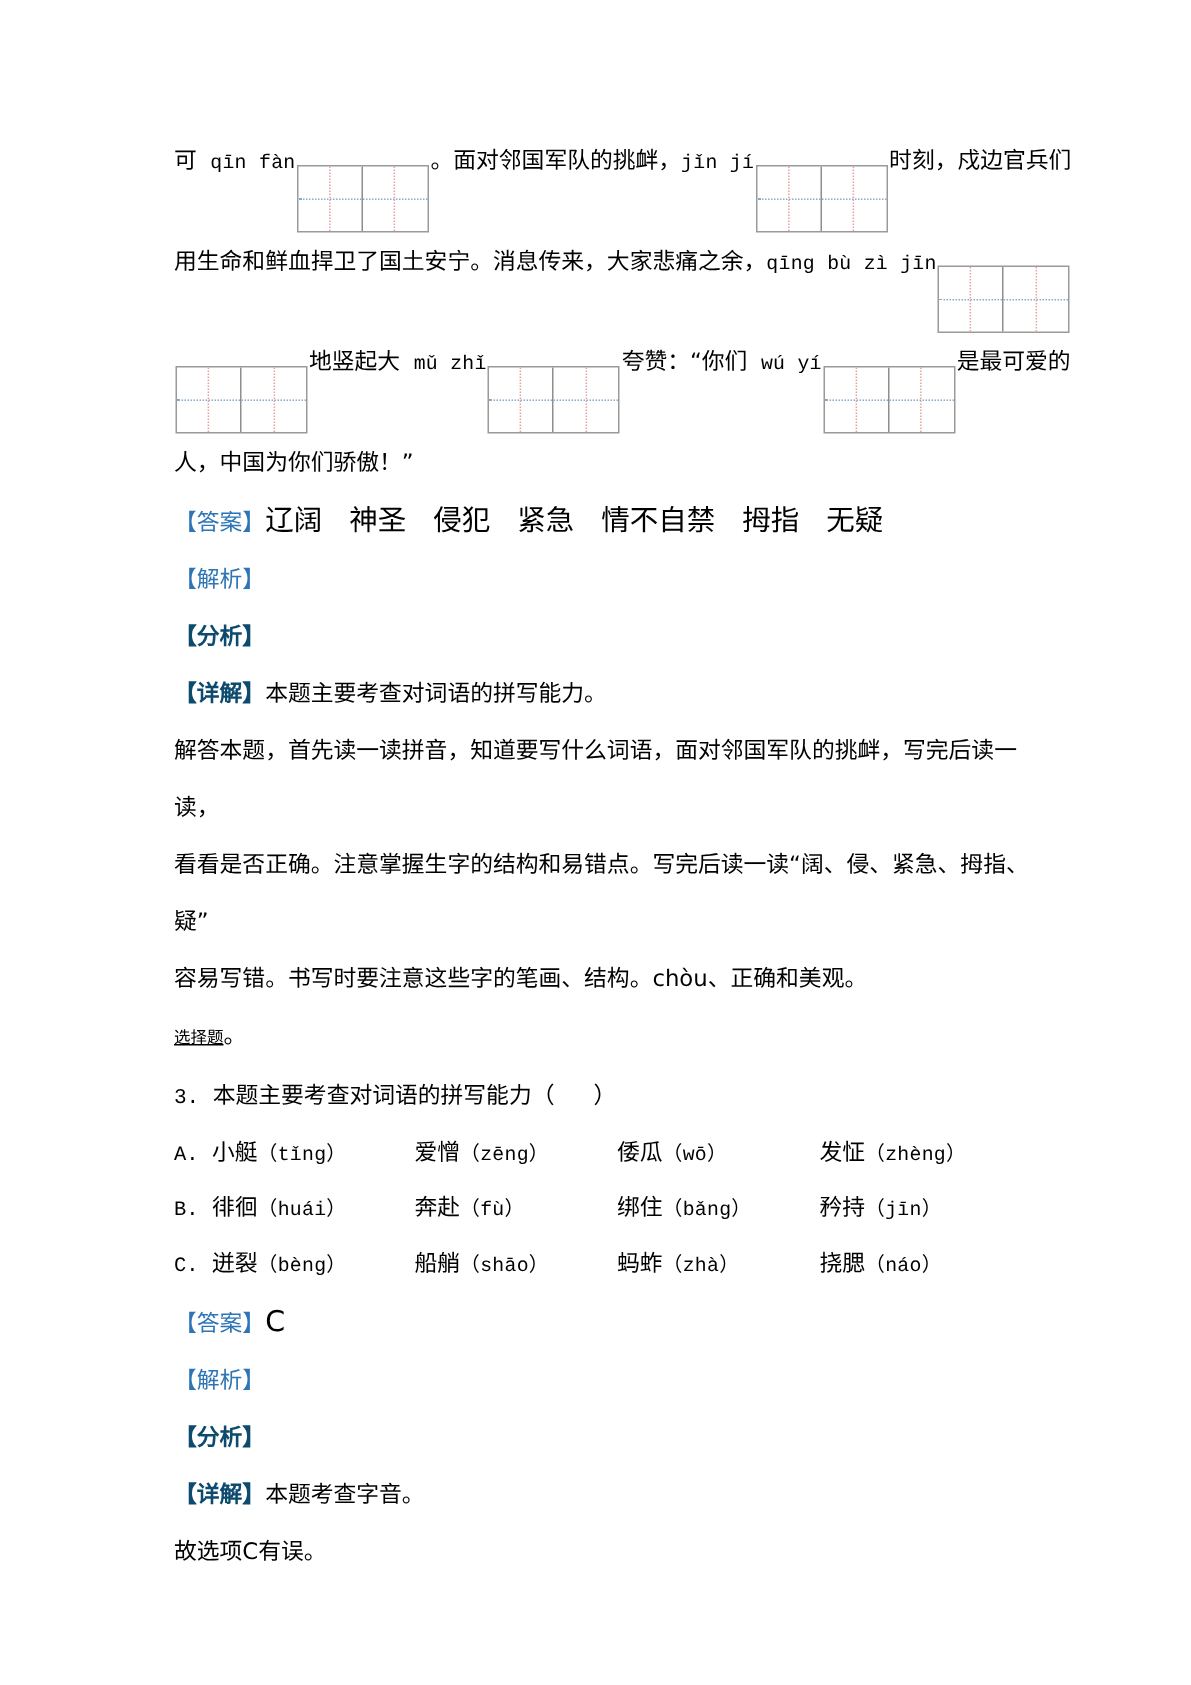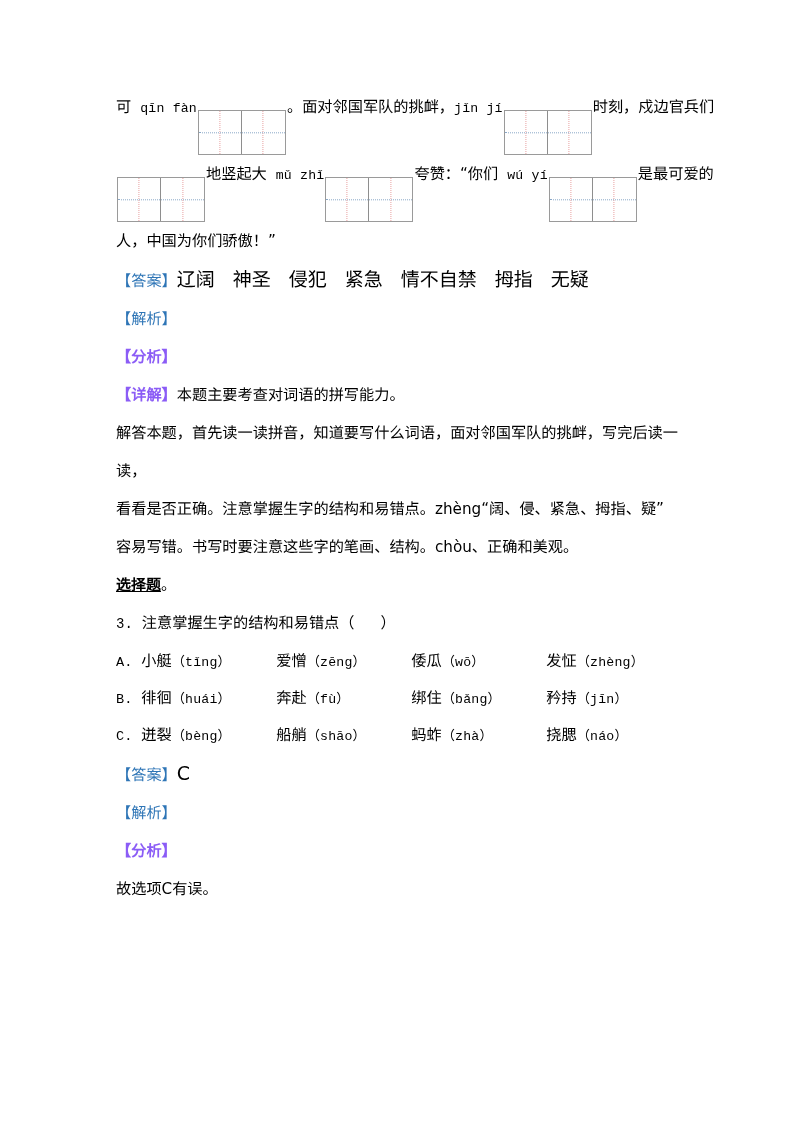--- a/index.html
+++ b/index.html
@@ -84,42 +84,42 @@
     transform: translateY(-0.7px);
   }
 
   
   .tag-blue {
     color: #2e75b6;
     font-family: "DejaVu Sans", "Liberation Sans", sans-serif;
     font-size: 15.2px;
   }
   .tag-black {
-    color: #8b5cf6;
+    color: #0c4a6e;
     font-family: "DejaVu Sans", "Liberation Sans", sans-serif;
     font-weight: bold;
     font-size: 15.2px;
   }
   .ans-text {
     font-family: "DejaVu Sans", "Liberation Sans", sans-serif;
     font-size: 19px;
     color: #000;
   }
 
   .para {
     font-family: "DejaVu Sans", "Liberation Sans", sans-serif;
     font-size: 15.2px;
     line-height: 38px;
     color: #000;
   }
 
   .section-head {
     font-family: "DejaVu Sans", "Liberation Sans", sans-serif;
-    font-size: 15px;
-    font-weight: bold;
+    font-size: 11px;
+    font-weight: normal;
     text-decoration: underline;
     line-height: 38px;
     display: inline-block;
   }
   .section-head-wrap { line-height: 38px; }
 
   .q-line {
     font-family: "DejaVu Sans", "Liberation Sans", sans-serif;
     font-size: 15.2px;
     line-height: 38px;
@@ -154,20 +154,23 @@
 </style>
 </head>
 <body>
 
 <div class="page">
 
   <div class="line">
     <span class="cn">可</span><span class="sp-sm"></span><span class="py">qīn fàn</span><span class="grid"><span class="cellbox"></span><span class="cellbox"></span></span><span class="cn">。面对邻国军队的挑衅，</span><span class="py">jǐn jí</span><span class="grid"><span class="cellbox"></span><span class="cellbox"></span></span><span class="cn">时刻，戍边官兵们</span>
   </div>
 
+  <div class="line">
+    <span class="cn">用生命和鲜血捍卫了国土安宁。消息传来，大家悲痛之余，</span><span class="py">qīng bù zì jīn</span><span class="grid"><span class="cellbox"></span><span class="cellbox"></span></span>
+  </div>
 
   <div class="line">
     <span class="grid"><span class="cellbox"></span><span class="cellbox"></span></span><span class="cn">地竖起大</span><span class="sp-sm"></span><span class="py">mǔ zhǐ</span><span class="grid"><span class="cellbox"></span><span class="cellbox"></span></span><span class="cn">夸赞：“你们</span><span class="sp-sm"></span><span class="py">wú yí</span><span class="grid"><span class="cellbox"></span><span class="cellbox"></span></span><span class="cn">是最可爱的</span>
   </div>
 
   <div class="line">
     <span class="cn">人，中国为你们骄傲！”</span>
   </div>
 
   <div class="para">
@@ -180,29 +183,29 @@
 
   <div class="para">
     <span class="tag-black">【分析】</span>
   </div>
 
   <div class="para">
     <span class="tag-black">【详解】</span><span>本题主要考查对词语的拼写能力。</span>
   </div>
 
   <div class="para">解答本题，首先读一读拼音，知道要写什么词语，面对邻国军队的挑衅，写完后读一读，</div>
-  <div class="para">看看是否正确。注意掌握生字的结构和易错点。zhèng“阔、侵、紧急、拇指、疑”</div>
+  <div class="para">看看是否正确。注意掌握生字的结构和易错点。写完后读一读“阔、侵、紧急、拇指、疑”</div>
   <div class="para">容易写错。书写时要注意这些字的笔画、结构。chòu、正确和美观。</div>
 
   <div class="section-head-wrap">
     <span class="section-head">选择题</span><span class="para">。</span>
   </div>
 
   <div class="q-line">
-    <span class="q-num">3.</span><span class="sp-sm"></span><span>注意掌握生字的结构和易错点（</span><span class="sp-lg"></span><span>）</span>
+    <span class="q-num">3.</span><span class="sp-sm"></span><span>本题主要考查对词语的拼写能力（</span><span class="sp-lg"></span><span>）</span>
   </div>
 
   <div class="choice-row">
     <span class="opt-letter">A.</span><span class="sp-sm"></span><span class="col c1"><span class="cn">小艇</span><span class="py">（tǐng）</span></span><span class="col c2"><span class="cn">爱憎</span><span class="py">（zēng）</span></span><span class="col c3"><span class="cn">倭瓜</span><span class="py">（wō）</span></span><span class="col c4"><span class="cn">发怔</span><span class="py">（zhèng）</span></span>
   </div>
 
   <div class="choice-row">
     <span class="opt-letter">B.</span><span class="sp-sm"></span><span class="col c1"><span class="cn">徘徊</span><span class="py">（huái）</span></span><span class="col c2"><span class="cn">奔赴</span><span class="py">（fù）</span></span><span class="col c3"><span class="cn">绑住</span><span class="py">（bǎng）</span></span><span class="col c4"><span class="cn">矜持</span><span class="py">（jīn）</span></span>
   </div>
 
@@ -216,20 +219,23 @@
   </div>
 
   <div class="para">
     <span class="tag-blue">【解析】</span>
   </div>
 
   <div class="para">
     <span class="tag-black">【分析】</span>
   </div>
 
+  <div class="para">
+    <span class="tag-black">【详解】</span><span>本题考查字音。</span>
+  </div>
 
   <div class="para">故选项C有误。</div>
 
   <div class="q-line">
     <span class="sp-sm"></span><span class="sp-lg"></span>
   </div>
 
 </div>
 
 </body></html>

